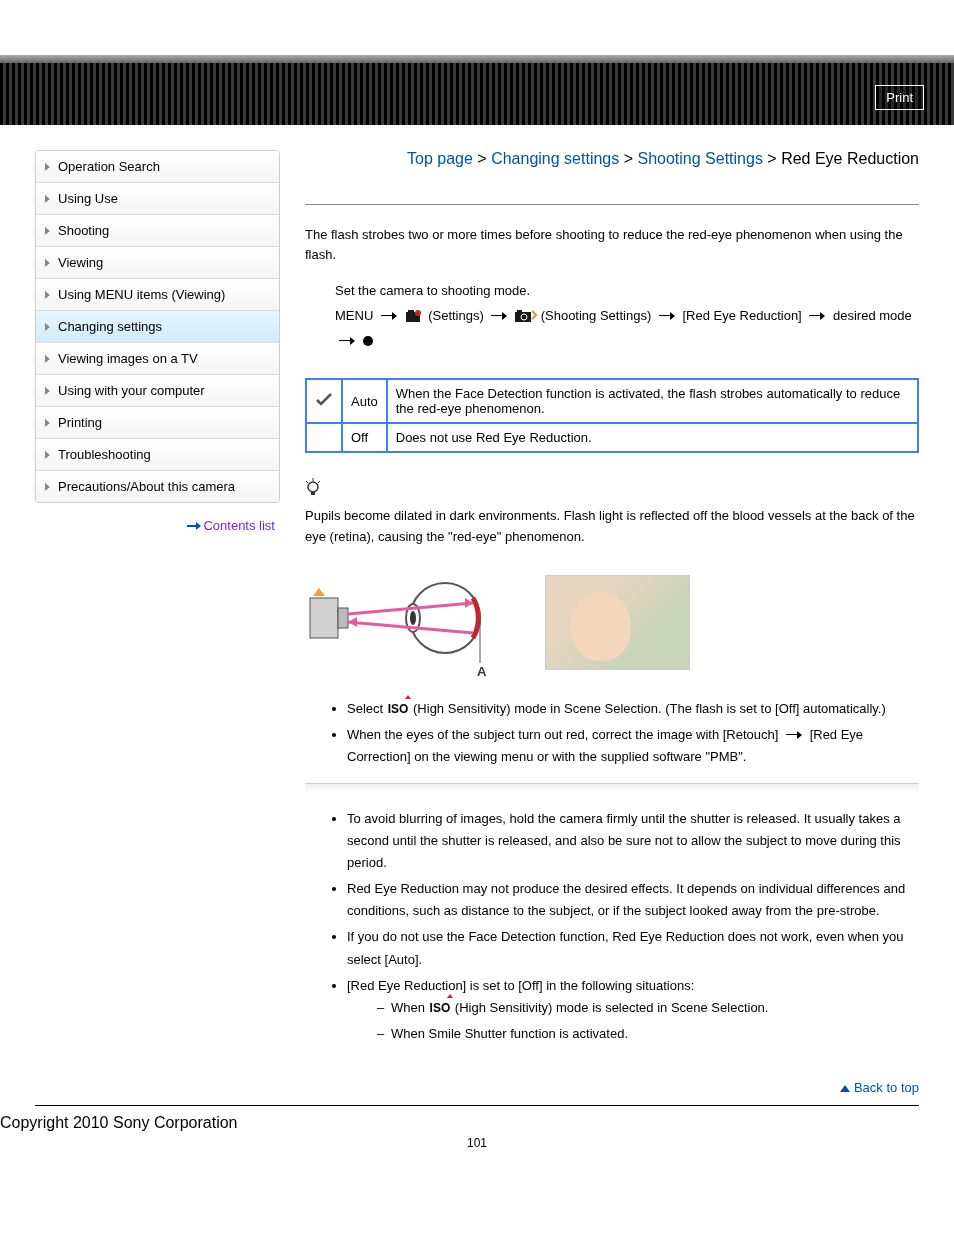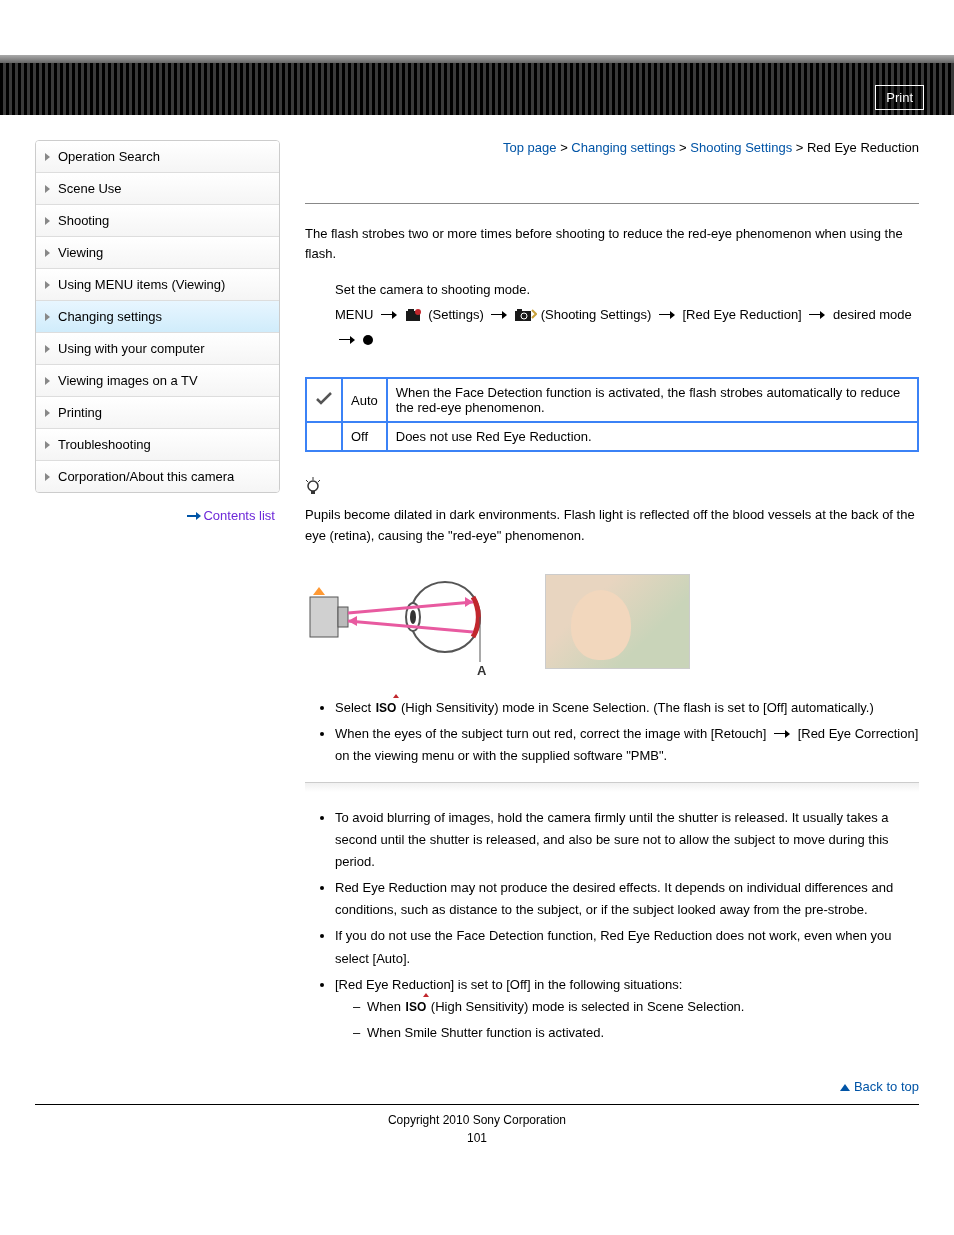--- a/index.html
+++ b/index.html
@@ -5,21 +5,21 @@
   * { box-sizing: border-box; margin: 0; padding: 0; }
   body {
     font-family: Arial, Helvetica, sans-serif;
     font-size: 13px;
     color: #000;
     background: #fff;
     width: 954px;
   }
   .top-bar {
     width: 100%;
-    height: 60px;
+    height: 70px;
     background: repeating-linear-gradient(90deg, #000 0 3px, #3a3a3a 3px 6px);
     margin-top: 55px;
     position: relative;
   }
   .top-bar::before {
     content: "";
     position: absolute;
     top: 0; left: 0; right: 0;
     height: 8px;
     background: linear-gradient(#aaa, #666);
@@ -90,21 +90,21 @@
   .arrow-right::after {
     content: "";
     position: absolute;
     right: 0; top: 0;
     width: 0; height: 0;
     border-top: 4px solid transparent;
     border-bottom: 4px solid transparent;
     border-left: 5px solid #0054a6;
   }
   .main { flex: 1; }
-  .breadcrumb { text-align: right; font-size: 13px; margin-bottom: 48px; }
+  .breadcrumb { text-align: right; font-size: 16px; margin-bottom: 36px; }
   .breadcrumb a { color: #0054a6; text-decoration: none; }
   .main hr { border: none; border-top: 1px solid #888; margin: 5px 0 20px 0; }
   .intro { margin-bottom: 15px; line-height: 1.5; }
   .steps { padding-left: 30px; line-height: 1.9; }
   .inline-icon {
     display: inline-block;
     vertical-align: middle;
   }
   .arrow-sm {
     display: inline-block;
@@ -180,21 +180,21 @@
   .child-photo .eye {
     position:absolute;
     width:8px;height:8px;
     background:#8b0000;
     border-radius:50%;
     top:42px;
   }
   .child-photo .eye.l{left:38px;}
   .child-photo .eye.r{left:58px;}
   .bullets, .subbullets { padding-left: 30px; line-height: 1.7; margin-bottom: 15px; }
-  .bullets li { list-style: disc; margin-bottom: 4px; }
+  .bullets li { list-style: disc; margin-left: 12px; margin-bottom: 4px; }
   .subbullets { padding-left: 18px; }
   .subbullets li { list-style: none; position: relative; padding-left: 14px; }
   .subbullets li::before { content: "–"; position: absolute; left: 0; }
   .section-divider {
     border: none;
     border-top: 1px solid #ccc;
     background: linear-gradient(#f0f0f0, #fff);
     height: 10px;
     margin: 10px 0 15px 0;
   }
@@ -220,44 +220,44 @@
   .back-top .tri {
     display:inline-block;
     width:0;height:0;
     border-left:5px solid transparent;
     border-right:5px solid transparent;
     border-bottom:7px solid #0054a6;
     margin-right:4px;
     vertical-align: middle;
   }
   .footer-line { border-top:1px solid #000; margin: 0 35px; }
-  .copyright { text-align:center; font-size:12px; padding:8px 0 4px 0; }
+  .copyright { text-align:left; font-size:16px; padding:8px 0 4px 0; }
   .page-no { text-align:center; font-size:12px; }
 </style>
 </head>
 <body>
 
 <div class="top-bar">
   <div class="print-btn">Print</div>
 </div>
 
 <div class="content-wrap">
   <div>
     <div class="sidebar">
       <div class="sidebar-item">Operation Search</div>
-      <div class="sidebar-item">Scene Use</div>
+      <div class="sidebar-item">Using Use</div>
       <div class="sidebar-item">Shooting</div>
       <div class="sidebar-item">Viewing</div>
       <div class="sidebar-item">Using MENU items (Viewing)</div>
       <div class="sidebar-item active">Changing settings</div>
+      <div class="sidebar-item">Viewing images on a TV</div>
       <div class="sidebar-item">Using with your computer</div>
-      <div class="sidebar-item">Viewing images on a TV</div>
       <div class="sidebar-item">Printing</div>
       <div class="sidebar-item">Troubleshooting</div>
-      <div class="sidebar-item">Corporation/About this camera</div>
+      <div class="sidebar-item">Precautions/About this camera</div>
     </div>
     <div class="contents-list">
       <span class="arrow-right"></span><a href="#">Contents list</a>
     </div>
   </div>
 
   <div class="main">
     <div class="breadcrumb">
       <a href="#">Top page</a><span> &gt; </span><a href="#">Changing settings</a><span> &gt; </span><a href="#">Shooting Settings</a><span> &gt; </span><span>Red Eye Reduction</span>
     </div>

